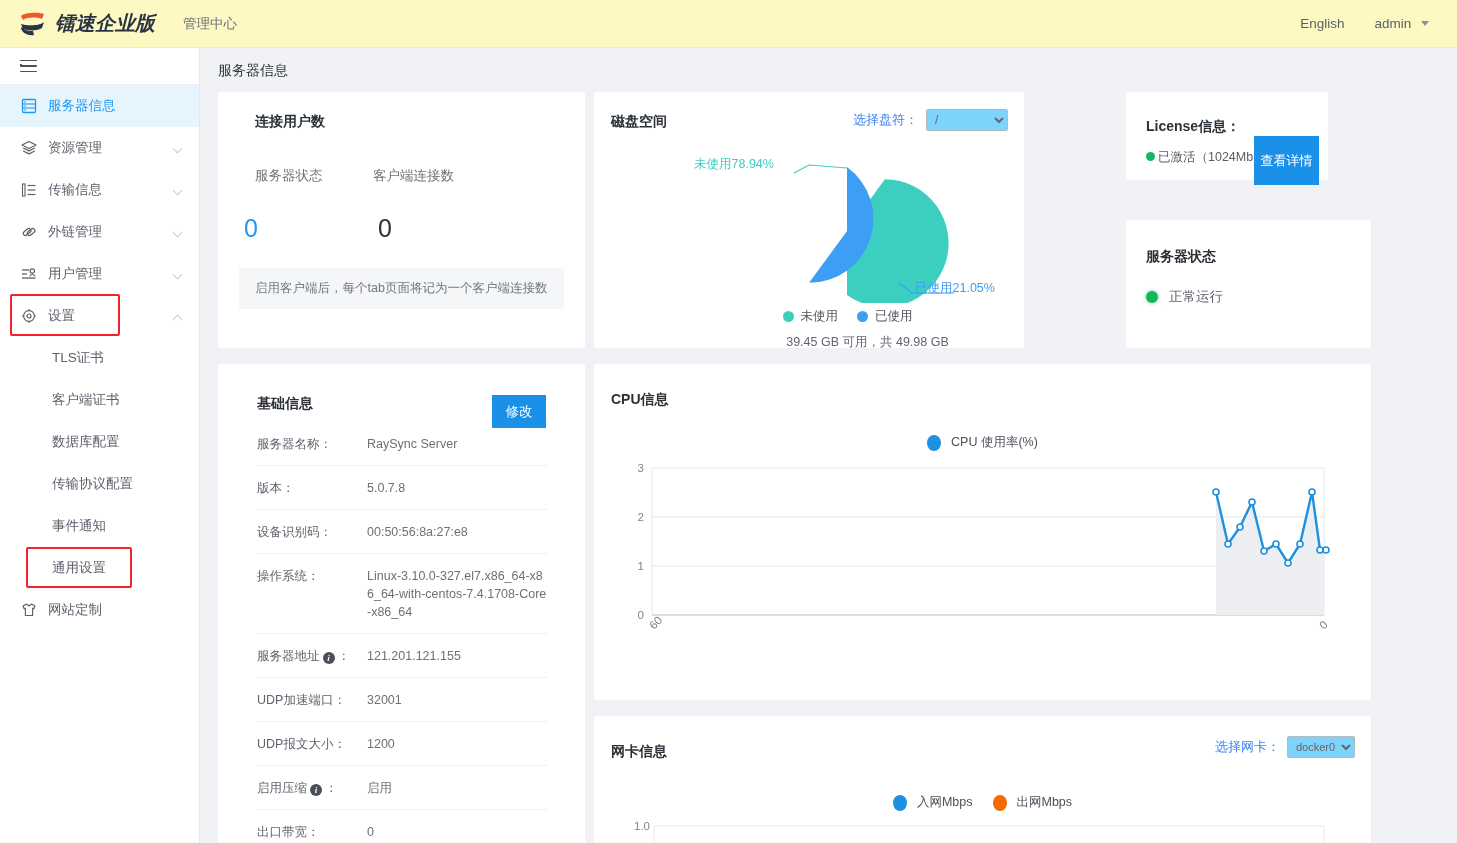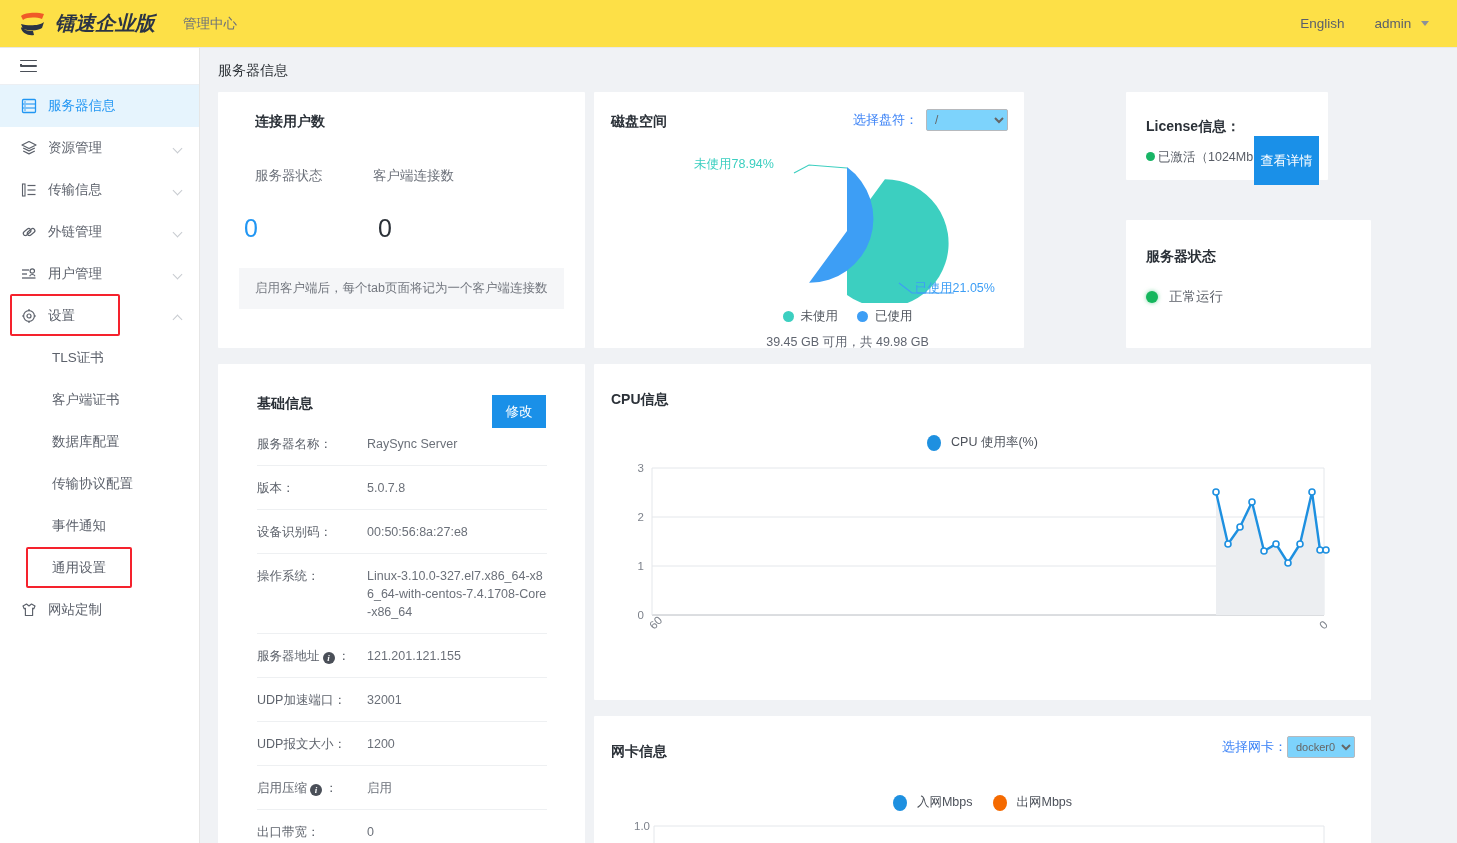--- a/index.html
+++ b/index.html
@@ -9,21 +9,21 @@
     overflow: hidden;
     background: #f0f2f5;
     font-family: "Liberation Sans", "DejaVu Sans", sans-serif;
     font-size: 13px;
     color: #333;
   }
   
   .header {
     position: absolute; top: 0; left: 0;
     width: 1457px; height: 48px;
-    background: #fde047;
+    background: #fef9c3;
     border-bottom: 1px solid #e8e8e8;
     display: flex; align-items: center;
     z-index: 20;
   }
   .logo-wrap { display: flex; align-items: center; margin-left: 18px; }
   .logo-mark { width: 30px; height: 28px; position: relative; margin-right: 7px; }
   .logo-text {
     font-size: 20px; font-weight: bold; font-style: italic;
     color: #2b3445; letter-spacing: 0px;
   }
@@ -212,21 +212,21 @@
   #card-cpu { left: 394px; top: 272px; width: 777px; height: 336px; }
   #card-cpu .card-title { position: absolute; left: 17px; top: 27px; }
   .chart-legend {
     position: absolute; width: 100%; display: flex; justify-content: center;
     align-items: center; gap: 10px; font-size: 12.5px; color: #4c515a;
   }
 
   
   #card-nic { left: 394px; top: 624px; width: 777px; height: 260px; }
   #card-nic .card-title { position: absolute; left: 17px; top: 27px; }
-  .nic-select-row { position: absolute; right: 16px; top: 20px; display: flex; align-items: center; }
+  .nic-select-row { position: absolute; right: 16px; top: 20px; display: flex; align-items: center; gap: 7px; }
 
   .axis-txt { font-size: 11.5px; fill: #7d828b; font-family: "Liberation Sans", sans-serif; }
 </style>
 </head>
 <body>
 
 <div class="header">
   <div class="logo-wrap">
     <span class="logo-mark">
       <svg width="30" height="28" viewBox="0 0 30 28">
@@ -403,21 +403,21 @@
         </svg>
         <div class="pie-label" style="left:100px; top:28px; color:#3ccfc0;">未使用78.94%</div>
         <div class="pie-label" style="left:321px; top:152px; color:#3d9ef5;">已使用21.05%</div>
 
         <div class="legend-row" style="top:180px;">
           <span class="ldot" style="background:#3ccfc0;"></span>
           <span>未使用</span>
           <span class="ldot" style="background:#3d9ef5; margin-left:12px;"></span>
           <span>已使用</span>
         </div>
-        <div class="disk-summary" style="top:206px;">39.45 GB 可用，共 49.98 GB</div>
+        <div class="disk-summary" style="top:206px;margin-left:20px;">39.45 GB 可用，共 49.98 GB</div>
       </div>
     </div>
 
     <div class="card" id="card-license">
       <div class="card-title">License信息：</div>
       <div class="lic-line">
         <span class="green-dot"></span><span>已激活（1024Mbps带宽)</span>
       </div>
       <button class="btn-blue" id="btn-license">查看详情</button>
     </div>

